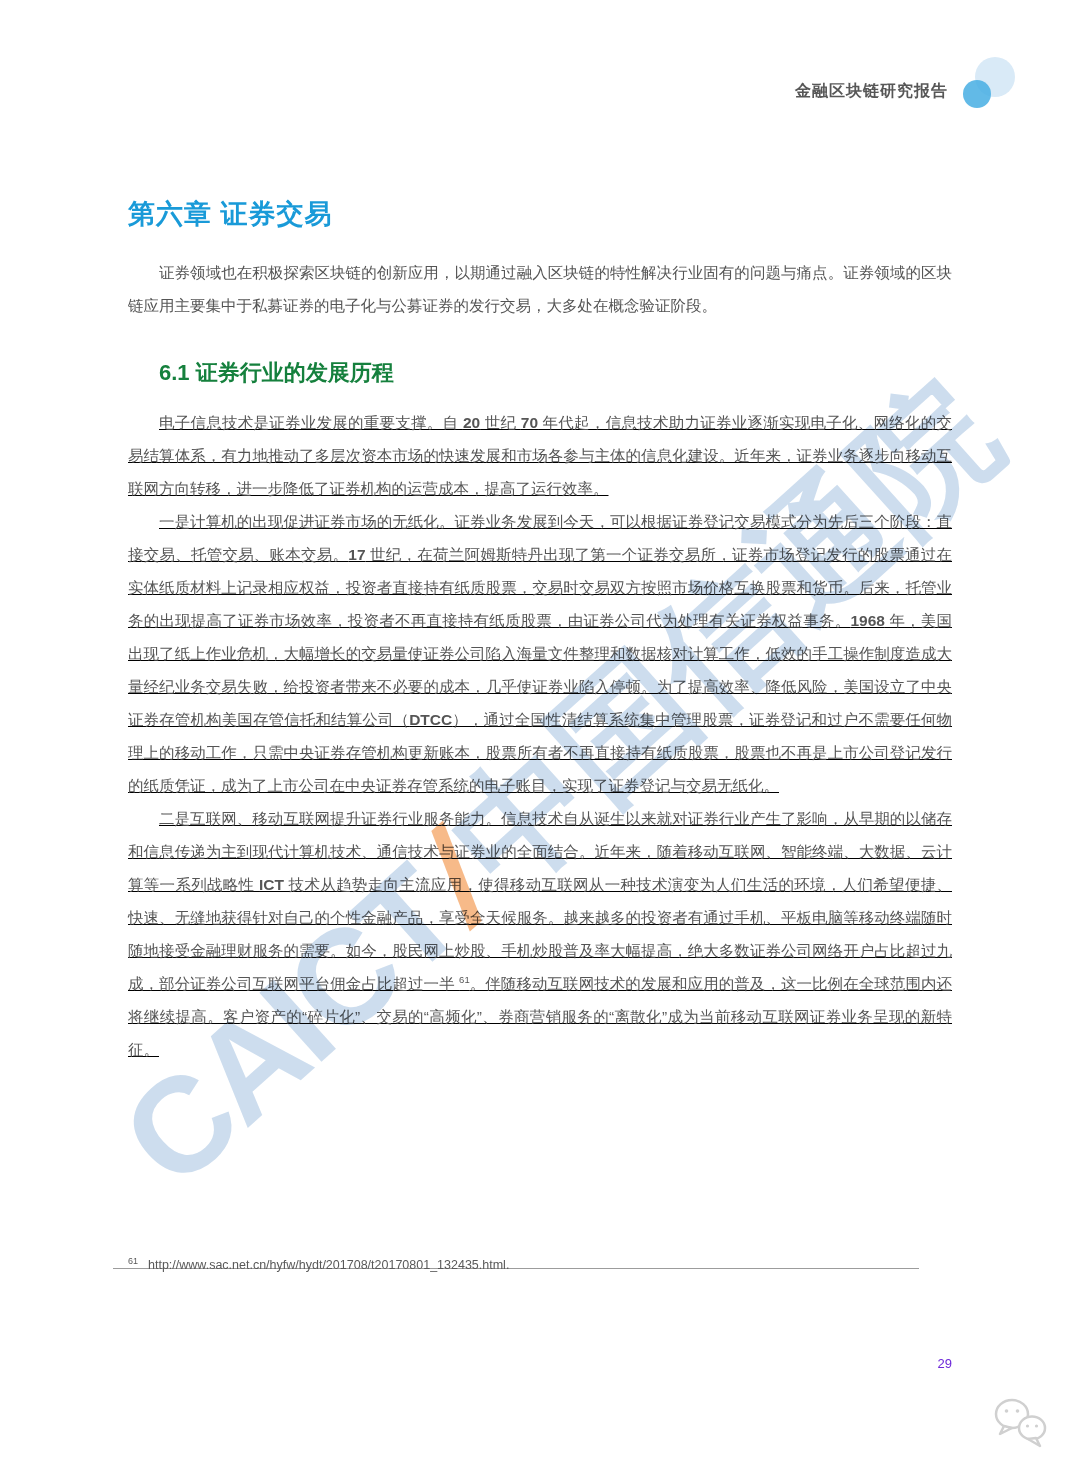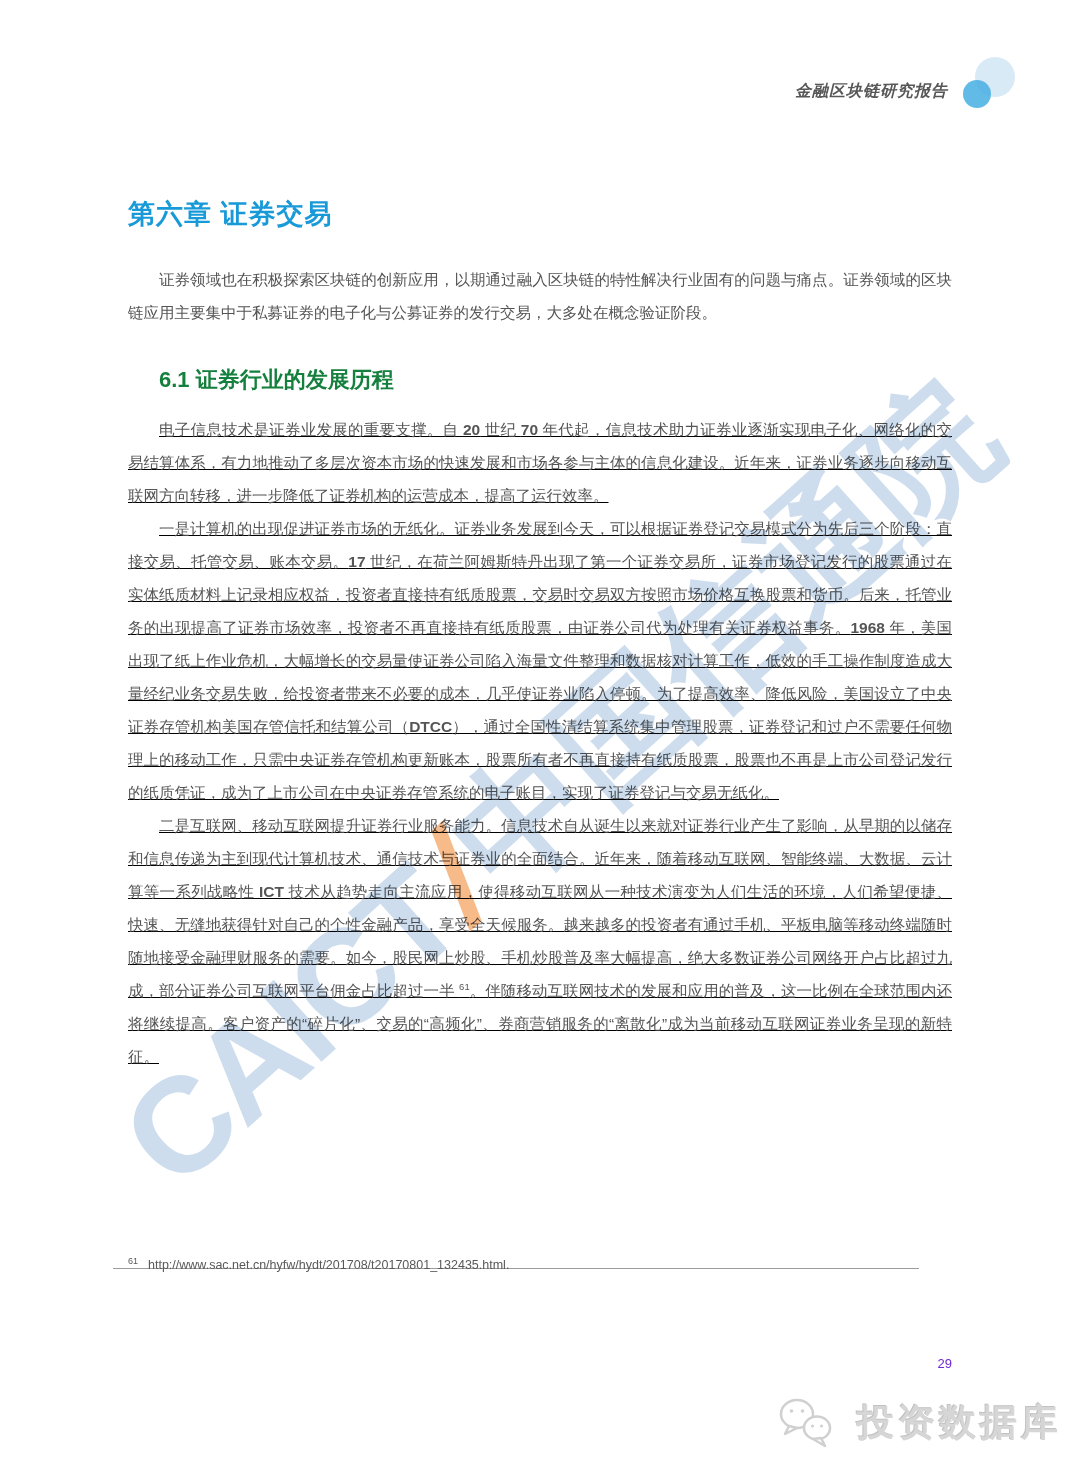--- a/index.html
+++ b/index.html
@@ -21,21 +21,20 @@
     top: 55px; left: 0; right: 0;
     height: 60px;
   }
   .header-title {
     position: absolute;
     right: 132px; top: 26px;
     font-size: 16px;
     font-weight: bold;
     color: #575757;
     letter-spacing: 1px;
-    font-style: italic;
   }
   .header-logo { position: absolute; right: 55px; top: 0; width: 72px; height: 62px; }
 
   
   .content {
     position: absolute;
     left: 128px; right: 128px; top: 0;
   }
   .chapter-title {
     margin-top: 196px;
@@ -44,21 +43,21 @@
     color: #199ad8;
     letter-spacing: 1px;
   }
   .body-text {
     font-size: 15.5px;
     line-height: 33px;
     color: #555555;
     text-align: justify;
   }
   .para { text-indent: 2em; }
-  .intro { margin-top: 31px; }
+  .intro { margin-top: 24px; }
   .section-heading {
     margin-top: 36px;
     margin-left: 31px;
     font-size: 22px;
     font-weight: bold;
     color: #15803d;
   }
   .section-body { margin-top: 18px; text-decoration: underline; }
   .b { font-weight: bold; }
   sup { font-size: 9.5px; color: #555; vertical-align: super; line-height: 0; }
@@ -176,16 +175,15 @@
         <ellipse cx="42" cy="34" rx="13" ry="11.5"></ellipse>
         <path d="M46 44 L50 52 L38 45 Z" stroke-linejoin="round"></path>
       </g>
       <g fill="#d0d0d0">
         <circle cx="16.5" cy="17" r="1.8"></circle>
         <circle cx="27.5" cy="17" r="1.8"></circle>
         <circle cx="37.5" cy="32" r="1.6"></circle>
         <circle cx="46.5" cy="32" r="1.6"></circle>
       </g>
     </svg>
-    <span class="wc-text">投资数据库</span>
   </div>
 
 </div>
 
 </body></html>

